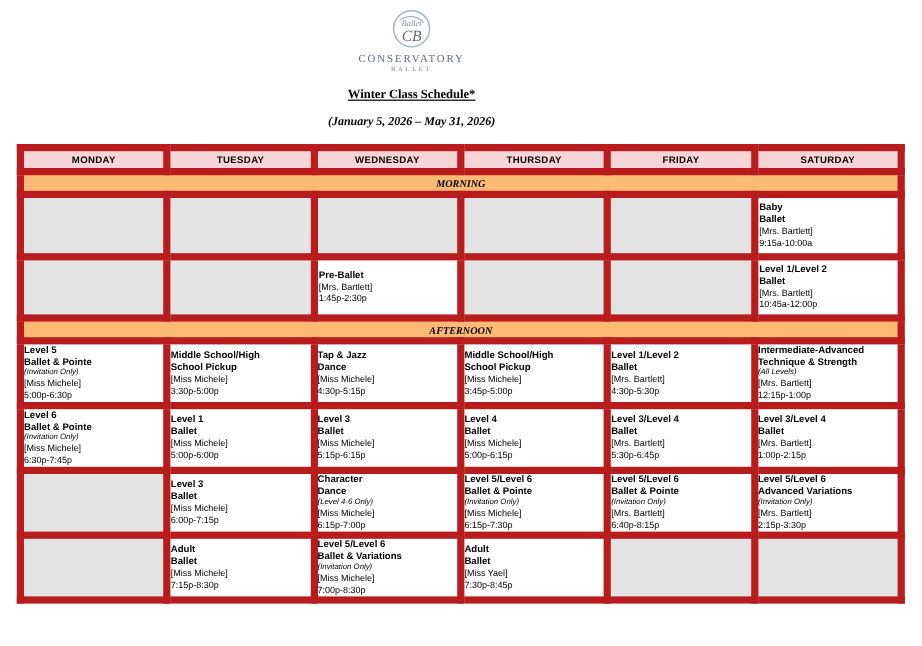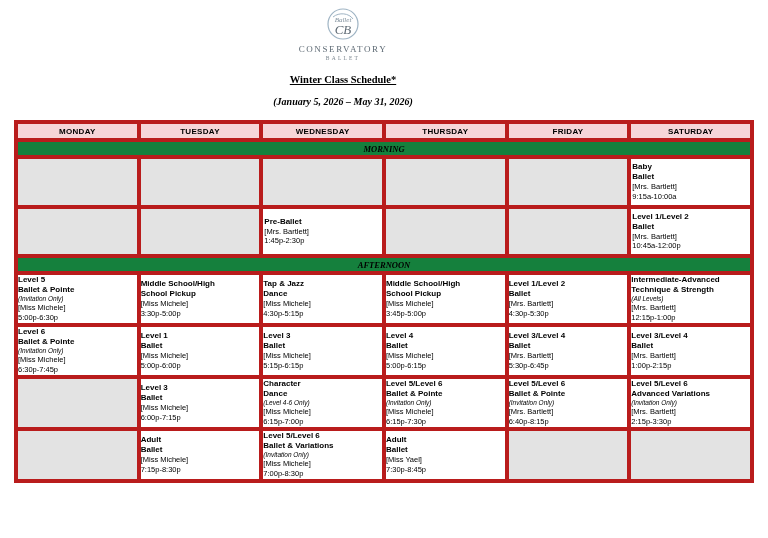--- a/index.html
+++ b/index.html
@@ -65,34 +65,34 @@
   }
 
   
   table.schedule {
     margin-top: 13px;
     width: 740px;
     border-collapse: collapse;
     table-layout: fixed;
   }
   table.schedule td, table.schedule th {
-    border: 4px solid #b91c1c;
+    border: 6px solid #b91c1c;
     padding: 0;
     vertical-align: middle;
   }
   thead th {
     background: #f6d5d8;
     height: 14px;
     font-size: 8px;
     font-weight: bold;
     text-align: center;
     letter-spacing: 0.3px;
   }
   .section-row td {
-    background: #15803d;
+    background: #fdba74;
     text-align: center;
     font-size: 8.5px;
     font-weight: bold;
     font-style: italic;
     height: 13px;
     font-family: "Liberation Serif", serif;
   }
   td.cell {
     text-align: left;
     padding: 3px 1px 4px 1px;

